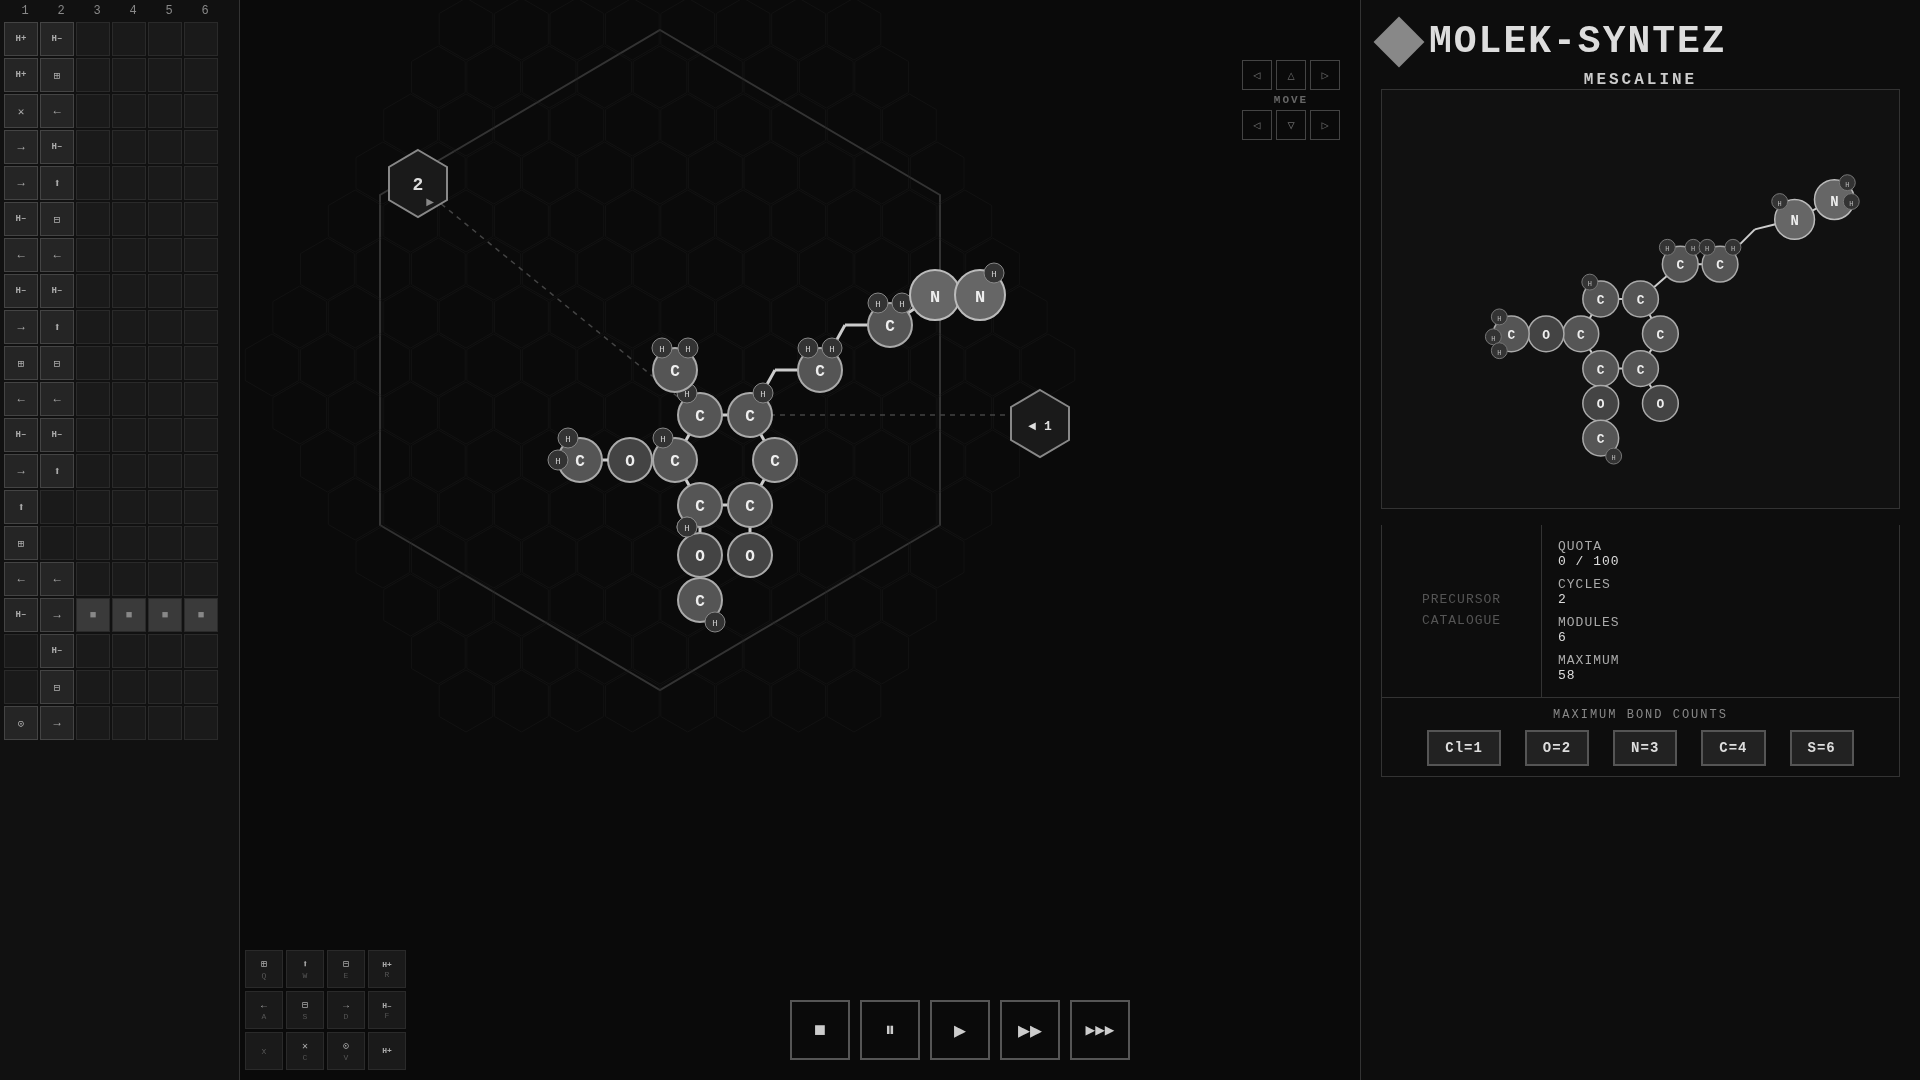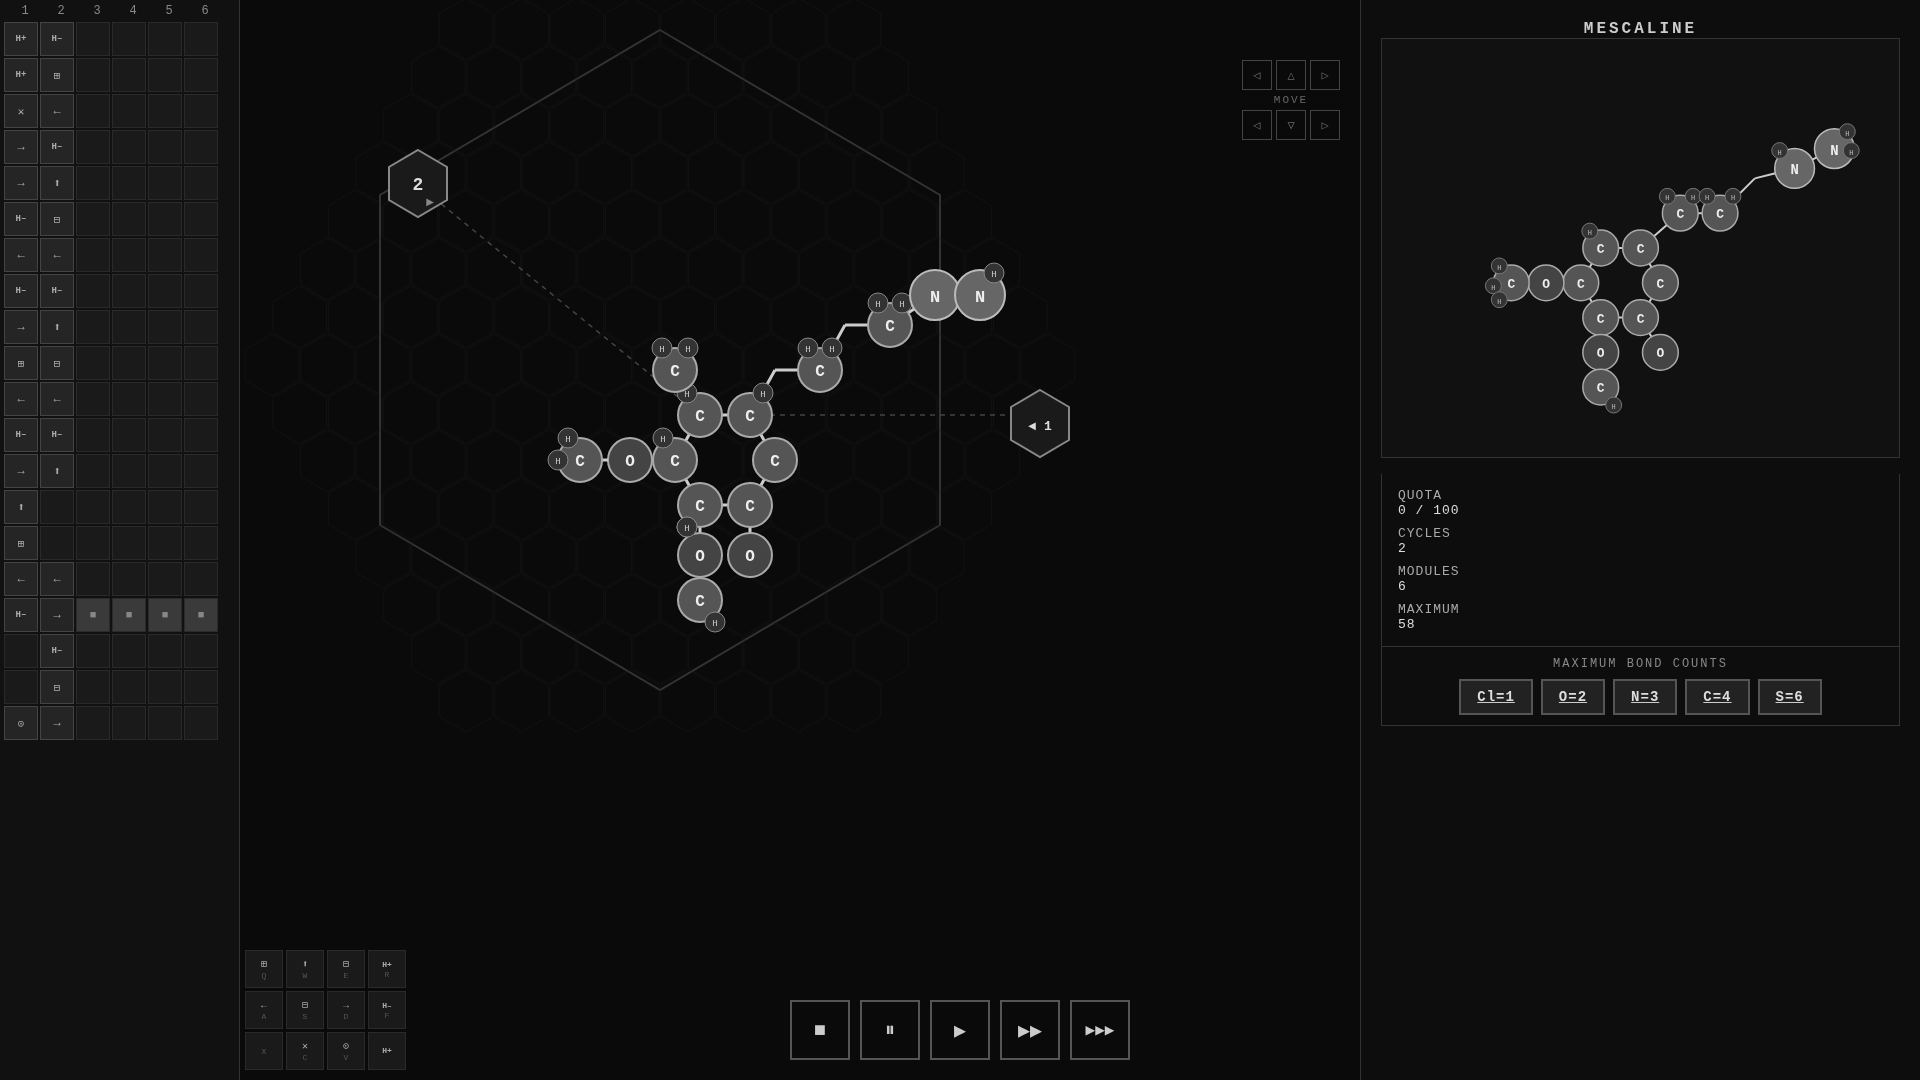--- a/index.html
+++ b/index.html
@@ -202,23 +202,22 @@
     }
     .bond-title {
       text-align: center;
       font-size: 12px;
       color: #888;
       letter-spacing: 2px;
       margin-bottom: 8px;
     }
     .bond-counts {
       display: flex;
-      gap: 8px;
+      gap: 24px;
       justify-content: center;
-      text-decoration: underline;
     }
     .bond-badge {
       background: #222;
       border: 2px solid #555;
       padding: 8px 16px;
       font-size: 14px;
       font-weight: bold;
       color: #ddd;
       letter-spacing: 1px;
     }
@@ -815,21 +814,21 @@
   <circle cx="422" cy="348" r="10" fill="#333" stroke="#888" stroke-width="1"></circle>
   <text x="422" y="352" text-anchor="middle" font-family="Courier New" font-size="9" fill="#ccc">H</text>
 </svg>
 
 <div id="move-controls">
   <div class="move-row">
     <div class="move-arrow">◁</div>
     <div class="move-arrow">△</div>
     <div class="move-arrow">▷</div>
   </div>
-  <div class="move-row" style="justify-content:center;gap:4px;align-items:center;">
+  <div class="move-row" style="justify-content:center;gap:4px;align-items:center;font-weight:bold;">
     <div class="move-label">MOVE</div>
   </div>
   <div class="move-row">
     <div class="move-arrow">◁</div>
     <div class="move-arrow">▽</div>
     <div class="move-arrow">▷</div>
   </div>
 </div>
 
 <div id="keyboard-area">
@@ -901,20 +900,24 @@
   </div>
   <div class="pb-btn">
     <span>▶▶</span>
   </div>
   <div class="pb-btn">
     <span style="font-size:16px;">▶▶▶</span>
   </div>
 </div>
 
 <div id="right-panel">
+  <div class="app-title">
+    <div class="app-title-diamond"></div>
+    <div class="app-title-text">MOLEK-SYNTEZ</div>
+  </div>
   <div class="molecule-name">MESCALINE</div>
 
   <div class="molecule-preview">
     
     <svg class="preview-svg" viewBox="0 0 520 420">
 
       <line x1="220" y1="210" x2="260" y2="210" stroke="#ccc" stroke-width="2"></line>
       <line x1="260" y1="210" x2="280" y2="245" stroke="#ccc" stroke-width="2"></line>
       <line x1="280" y1="245" x2="260" y2="280" stroke="#ccc" stroke-width="2"></line>
       <line x1="260" y1="280" x2="220" y2="280" stroke="#ccc" stroke-width="2"></line>
@@ -1000,20 +1003,23 @@
       <text x="468" y="97" text-anchor="middle" font-family="Courier New" font-size="7" fill="#bbb">H</text>
       <circle cx="472" cy="112" r="8" fill="#333" stroke="#777" stroke-width="1"></circle>
       <text x="472" y="116" text-anchor="middle" font-family="Courier New" font-size="7" fill="#bbb">H</text>
 
       <circle cx="400" cy="112" r="8" fill="#333" stroke="#777" stroke-width="1"></circle>
       <text x="400" y="116" text-anchor="middle" font-family="Courier New" font-size="7" fill="#bbb">H</text>
     </svg>
   </div>
 
   <div class="stats-body">
+    <div class="stats-left">
+      <div class="precursor-catalogue-text">PRECURSOR<br>CATALOGUE</div>
+    </div>
     <div class="stats-right">
       <div class="stat-row">
         <span>QUOTA</span>
         <span class="stat-value">0 / 100</span>
       </div>
       <div class="stat-row">
         <span>CYCLES</span>
         <span class="stat-value">2</span>
       </div>
       <div class="stat-row">

